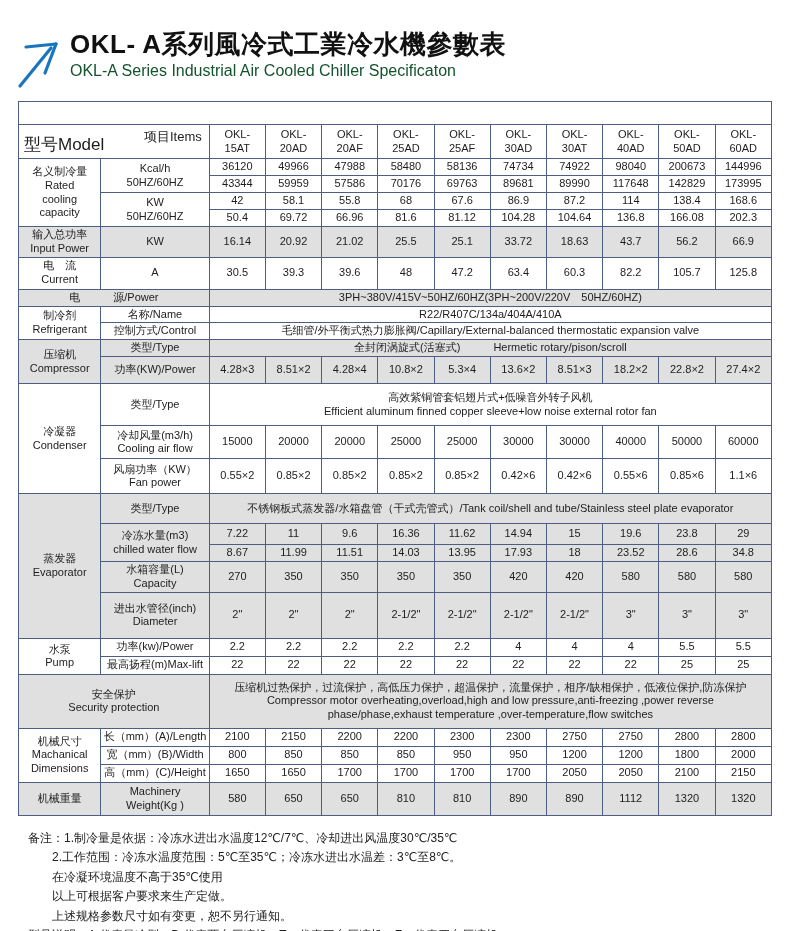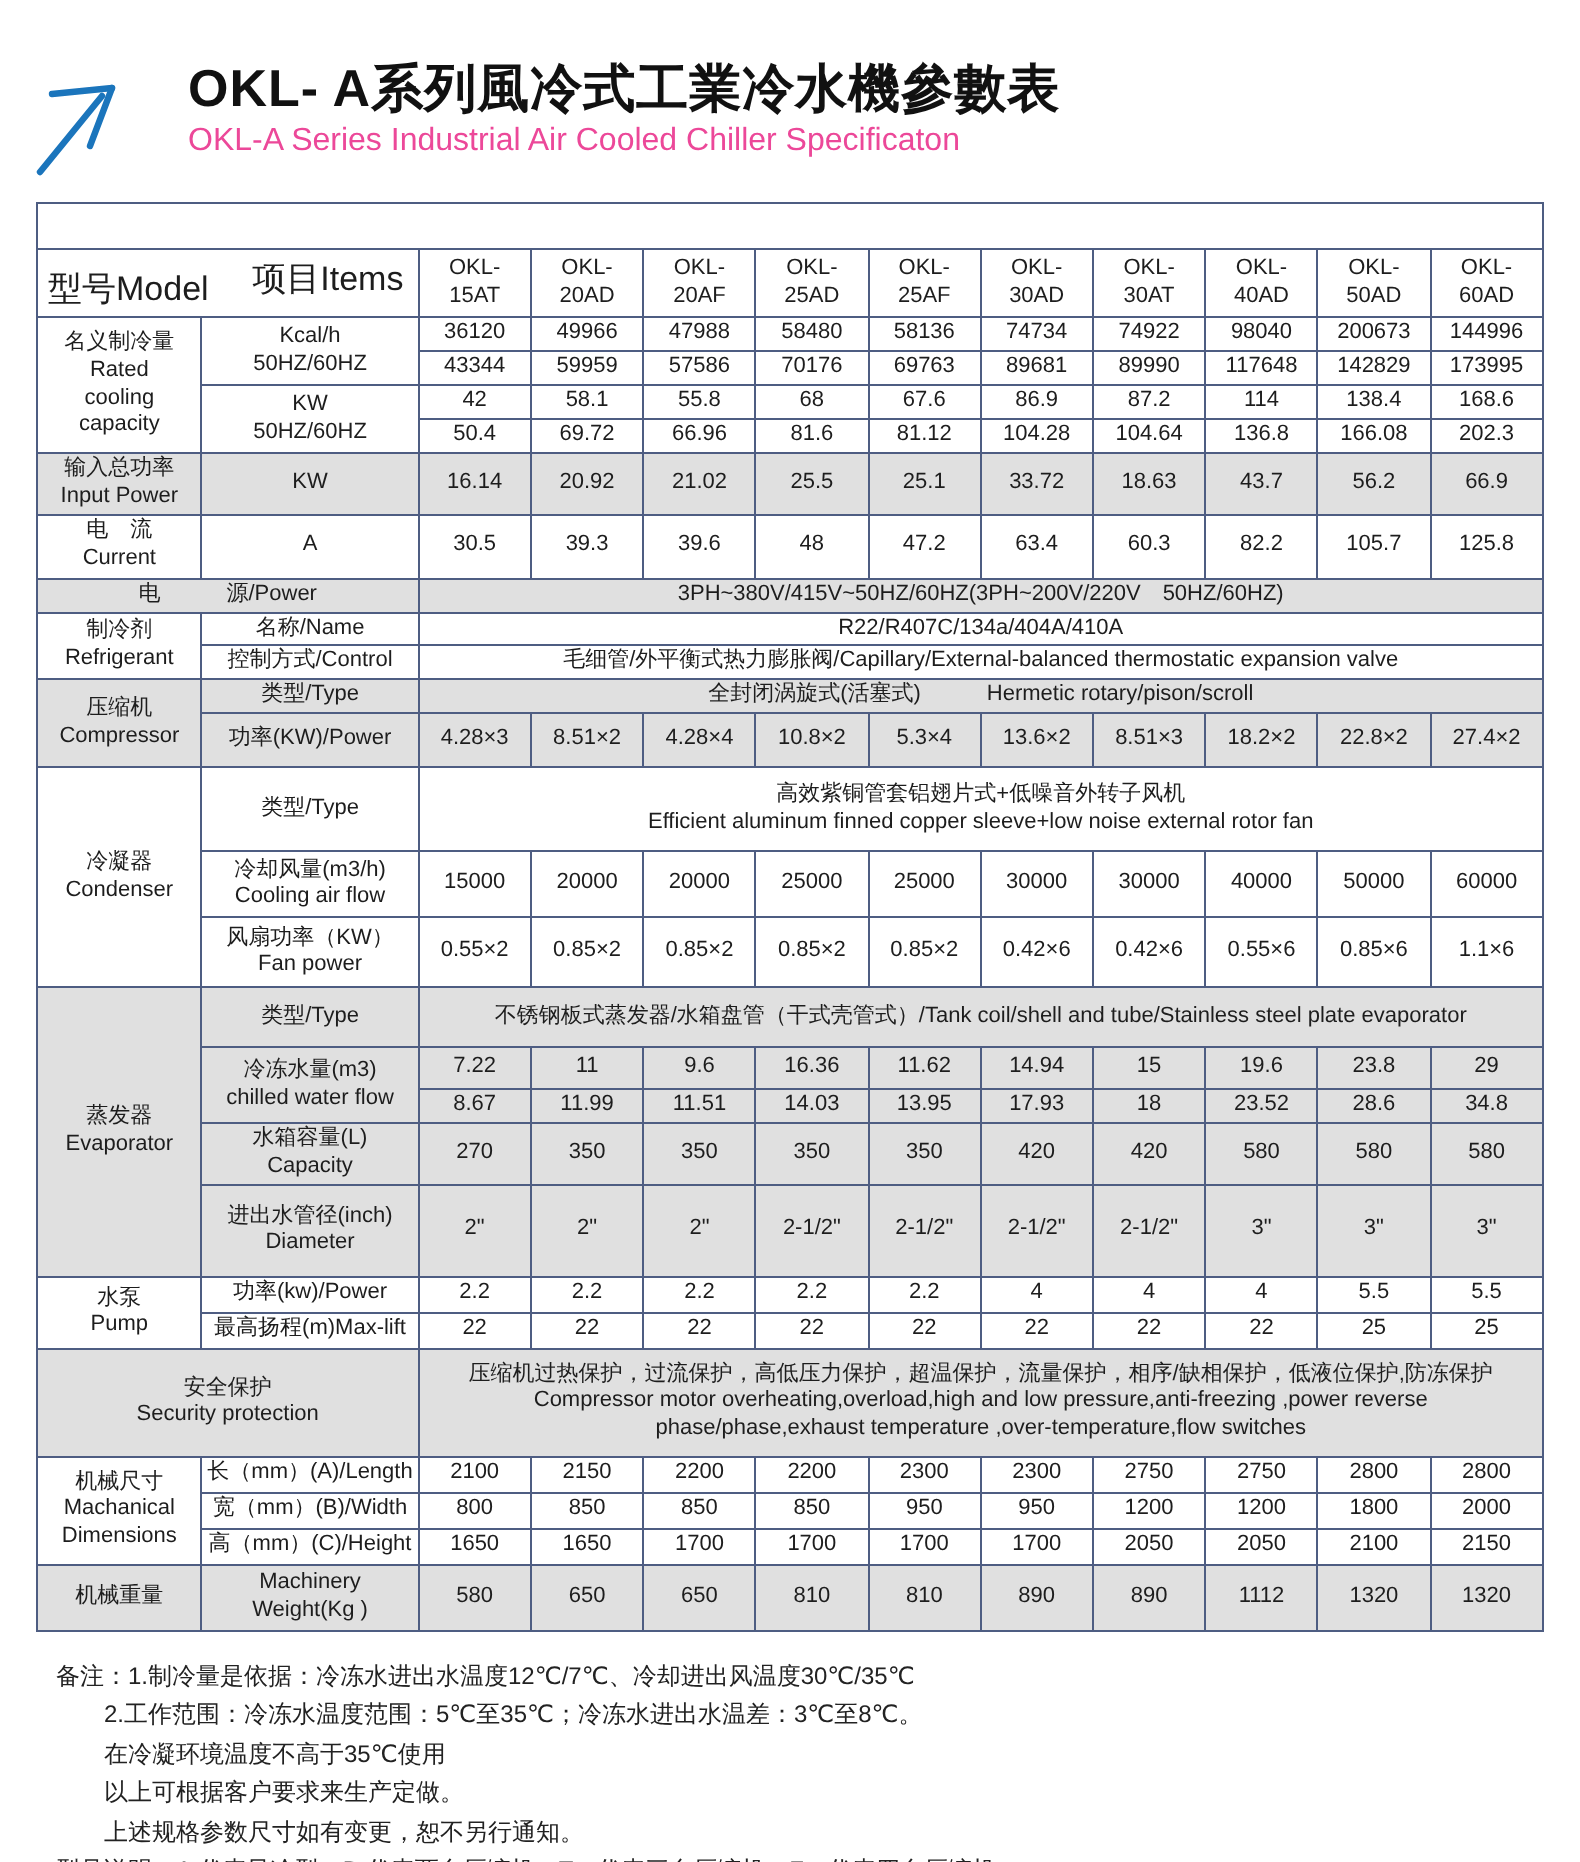--- a/index.html
+++ b/index.html
@@ -3,25 +3,25 @@
 <meta charset="utf-8">
 <style>
   html,body{margin:0;padding:0;}
   body{
     width:790px;height:931px;background:#ffffff;overflow:hidden;position:relative;
     font-family:"Liberation Sans","DejaVu Sans",sans-serif;color:#1d1d1d;
   }
   .page{position:relative;width:790px;height:931px;}
 
   
-  .doc-header{display:flex;align-items:flex-start;margin:30px 0 0 18px;gap:24px;}
+  .doc-header{display:flex;align-items:flex-start;margin:30px 0 0 18px;}
   .arrow-wrap{width:48px;height:50px;margin-top:8px;flex:0 0 auto;}
   .titles{margin-left:4px;}
   .title-zh{font-size:26px;font-weight:bold;color:#111;letter-spacing:0.5px;line-height:1.15;}
-  .title-en{font-size:16px;font-weight:500;color:#ec4899;margin-top:2px;}
+  .title-en{font-size:16px;font-weight:500;color:#14532d;margin-top:2px;}
 
   
   table.spec{
     border-collapse:collapse;table-layout:fixed;width:754px;margin:13px 0 0 18px;
   }
   table.spec td{
     border:1px solid #4e5d82;text-align:center;vertical-align:middle;
     font-size:11px;line-height:1.25;padding:1px 2px;white-space:pre-line;
     background:#ffffff;
   }
@@ -36,21 +36,21 @@
   td.val{font-size:11px;}
   td.span-text{font-size:11.5px;}
   td.corner{position:relative;height:31px;padding:0;
     background-image:linear-gradient(to bottom right,
       transparent calc(50% - 0.7px),
       #4e5d82 calc(50% - 0.7px),
       #4e5d82 calc(50% + 0.7px),
       transparent calc(50% + 0.7px));
   }
   td.corner .c-model{position:absolute;left:5px;bottom:3px;font-size:17px;}
-  td.corner .c-items{position:absolute;right:7px;top:4px;font-size:17px;}
+  td.corner .c-items{position:absolute;right:7px;top:4px;font-size:13px;}
 
   
   .notes{margin:13px 0 0 28px;font-size:12px;line-height:1.62;color:#222;}
   .notes .note-line{white-space:pre-line;}
 </style>
 </head>
 <body>
 
 <div class="page">
 

